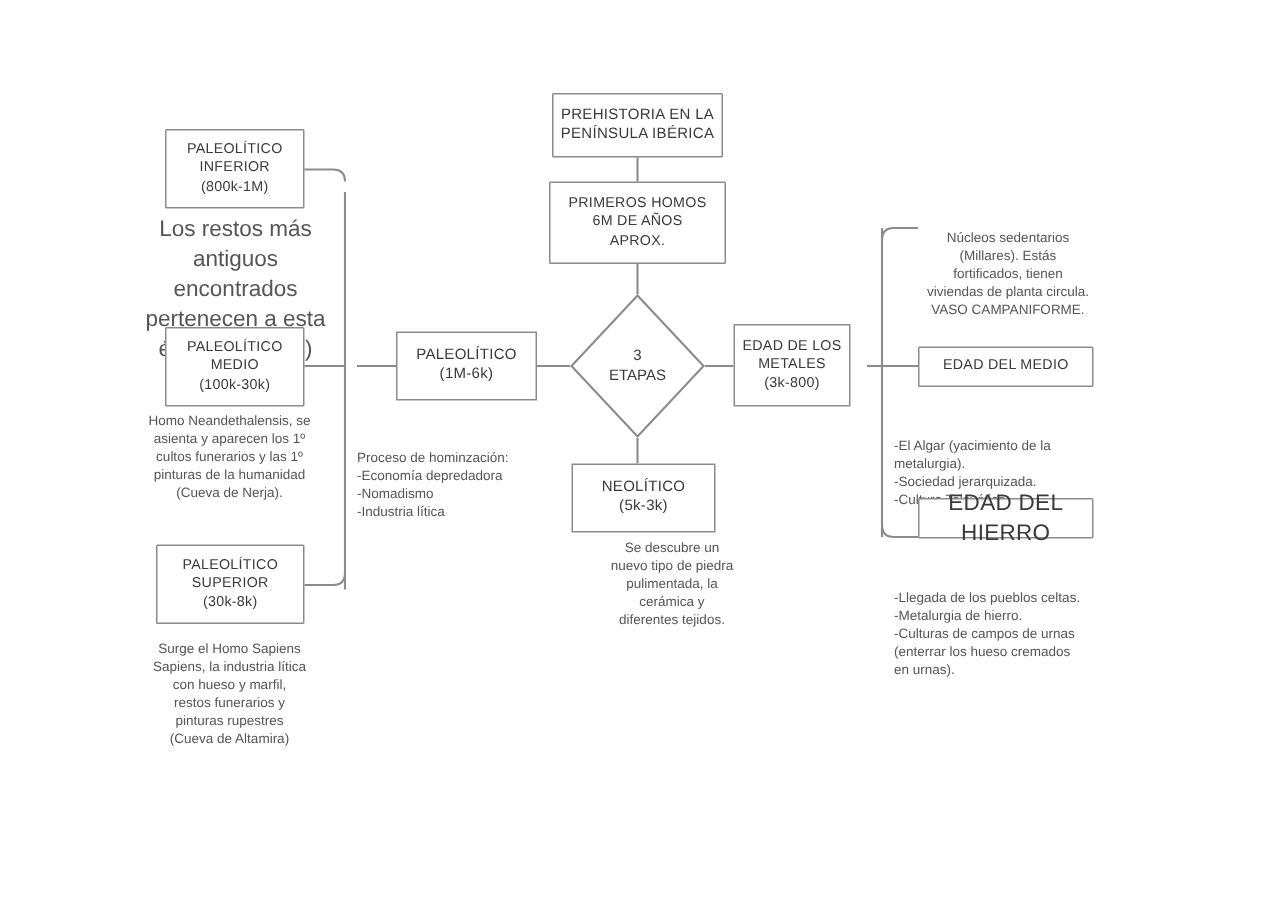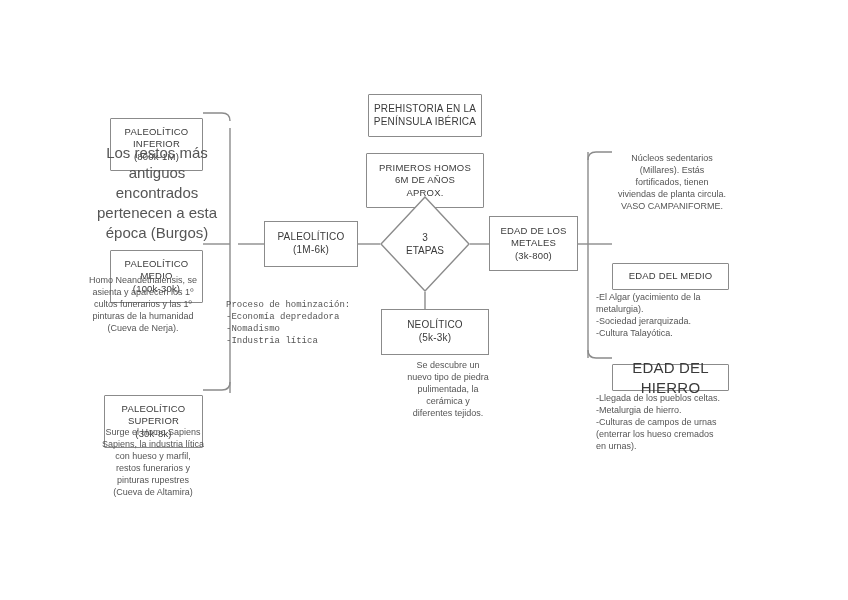--- a/index.html
+++ b/index.html
@@ -33,21 +33,21 @@
     color: #3a3a3a;
     display: flex;
     align-items: center;
     justify-content: center;
     text-align: center;
     line-height: 1.28;
     letter-spacing: .2px;
     white-space: pre-line;
     z-index: 2;
   }
-  .rounded { border-radius: 1px; margin-top: 32px; }
+  .rounded { border-radius: 1px; }
   .rect { border-radius: 0px; }
   .note {
     position: absolute;
     color: #555555;
     text-align: center;
     line-height: 1.33;
     white-space: pre-line;
     z-index: 2;
   }
   .note.left-align { text-align: left; margin-top: 29px; }
@@ -113,52 +113,52 @@
     <svg width="90" height="96" viewBox="0 0 90 96" xmlns="http://www.w3.org/2000/svg">
       <polygon points="45,1 89,48 45,95 1,48" fill="#ffffff" stroke="#8b8b8b" stroke-width="1.4"></polygon>
     </svg>
     <div class="diamond-label" style="font-size:10px;">3
 ETAPAS</div>
   </div>
 
   <div class="node rect" style="left:264px; top:221px; width:94px; height:46px; font-size:10px;">PALEOLÍTICO
 (1M-6k)</div>
 
-  <div class="note left-align" style="left:226px; top:271px; width:150px; font-size:9px;font-family:Liberation Mono, monospace;">Proceso de hominzación:
+  <div class="note left-align" style="left:238px; top:271px; width:150px; font-size:9px;">Proceso de hominzación:
 -Economía depredadora
 -Nomadismo
 -Industria lítica</div>
 
-  <div class="node rect" style="left:381px; top:309px; width:108px; height:46px; font-size:10px;">NEOLÍTICO
+  <div class="node rect" style="left:381px; top:309px; width:96px; height:46px; font-size:10px;">NEOLÍTICO
 (5k-3k)</div>
 
   <div class="note" style="left:374px; top:360px; width:148px; font-size:9px;">Se descubre un
 nuevo tipo de piedra
 pulimentada, la
 cerámica y
 diferentes tejidos.</div>
 
-  <div class="node rect" style="left:489px; top:216px; width:89px; height:55px; font-size:9.5px;">EDAD DE LOS
+  <div class="node rect" style="left:489px; top:216px; width:78px; height:55px; font-size:9.5px;">EDAD DE LOS
 METALES
 (3k-800)</div>
 
   <div class="node rounded" style="left:110px; top:86px; width:93px; height:53px; font-size:9.5px;">PALEOLÍTICO
 INFERIOR
 (800k-1M)</div>
 
   <div class="note" style="left:86px; top:143px; width:142px; font-size:15px;">Los restos más
 antiguos encontrados
 pertenecen a esta
 época (Burgos)</div>
 
   <div class="node rounded" style="left:110px; top:218px; width:93px; height:53px; font-size:9.5px;">PALEOLÍTICO
 MEDIO
 (100k-30k)</div>
 
-  <div class="note" style="left:65px; top:275px; width:156px; font-size:9px;">Homo Neandethalensis, se
+  <div class="note" style="left:75px; top:275px; width:156px; font-size:9px;">Homo Neandethalensis, se
 asienta y aparecen los 1º
 cultos funerarios y las 1º
 pinturas de la humanidad
 (Cueva de Nerja).</div>
 
   <div class="node rounded" style="left:104px; top:363px; width:99px; height:53px; font-size:9.5px;">PALEOLÍTICO
 SUPERIOR
 (30k-8k)</div>
 
   <div class="note" style="left:74px; top:427px; width:158px; font-size:9px;">Surge el Homo Sapiens

